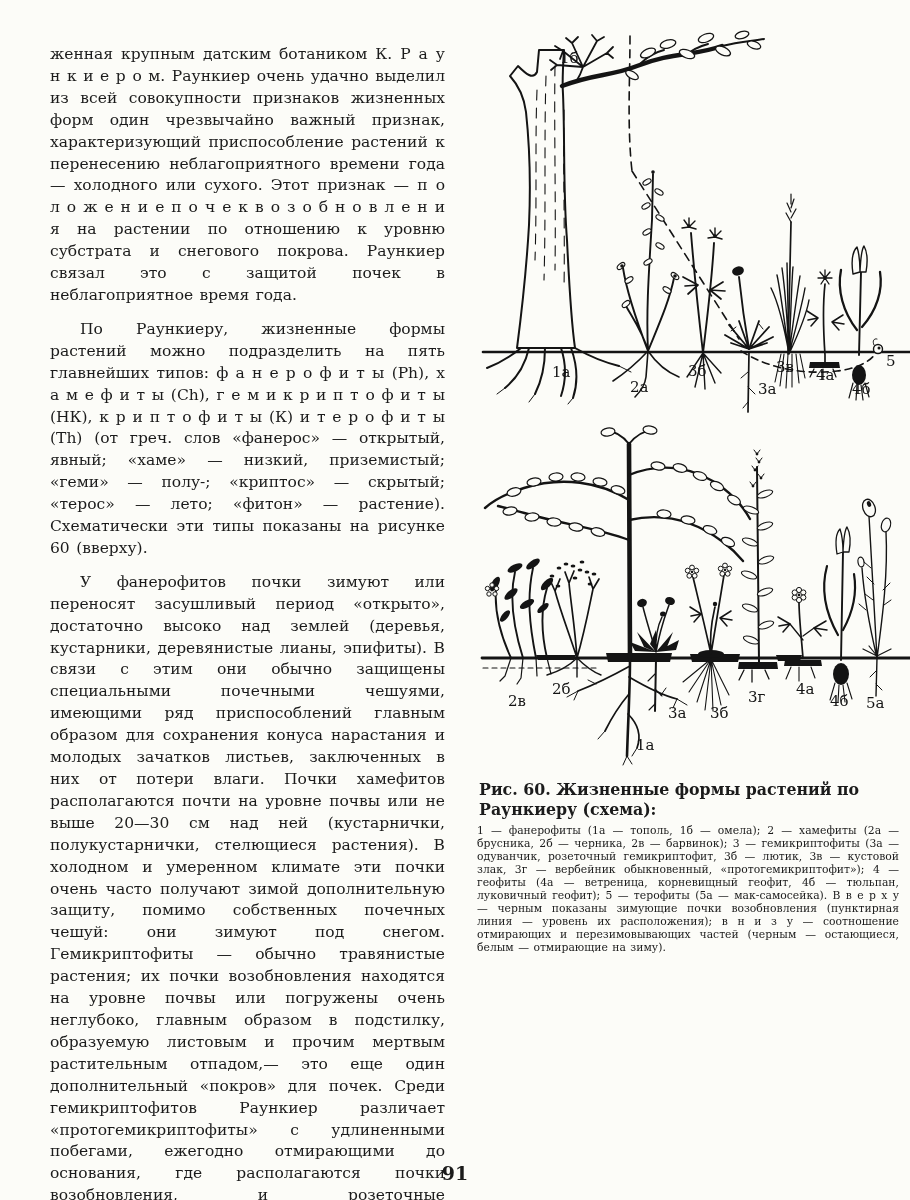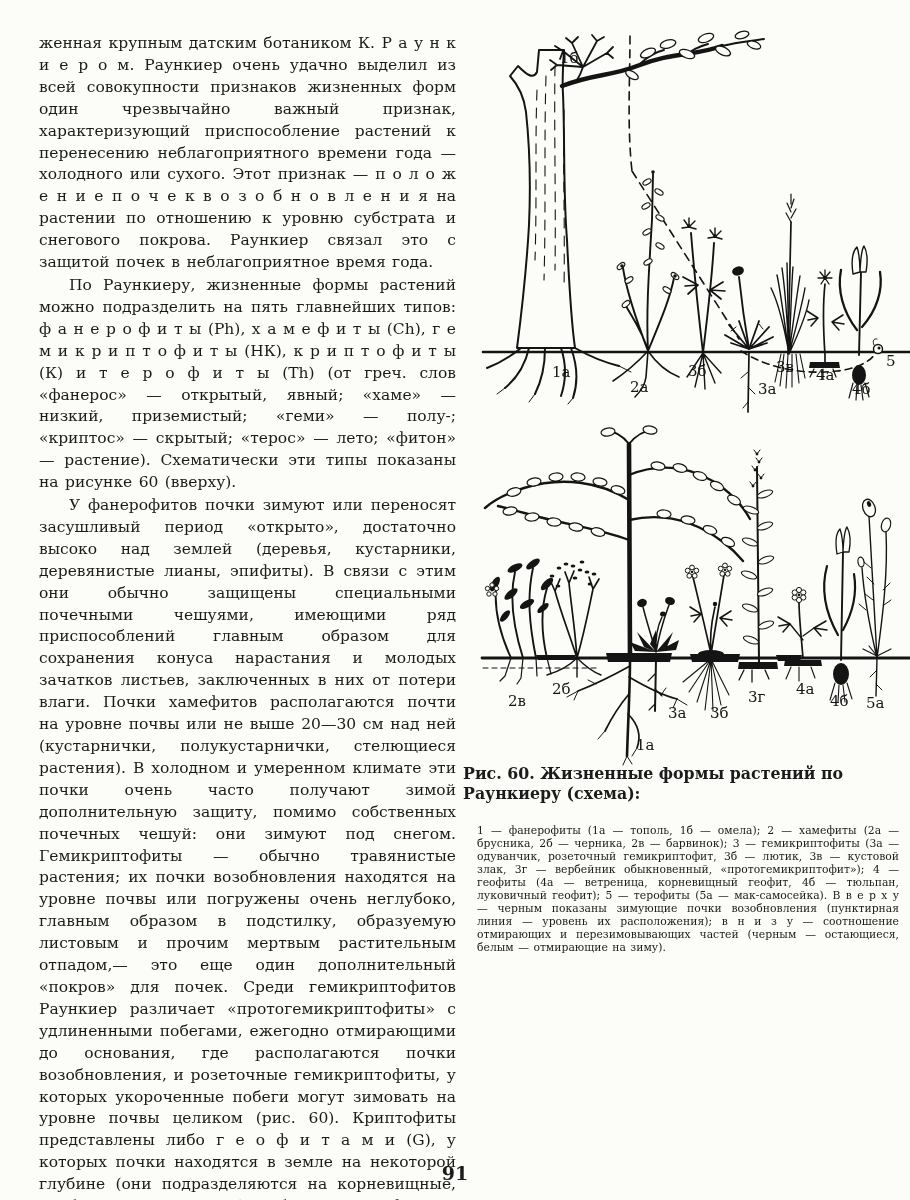--- a/index.html
+++ b/index.html
@@ -5,28 +5,28 @@
   html,body{margin:0;padding:0;}
   body{
     width:910px;height:1200px;position:relative;overflow:hidden;
     background:#fcfcf8;color:#1b1b1b;
     font-family:"DejaVu Serif","Liberation Serif",serif;
   }
   .page{position:absolute;inset:0;}
   .col-left{position:absolute;left:38px;top:32px;width:419px;}
   .col-right{position:absolute;left:461px;top:976px;width:426px;}
   .body-par{
-    margin:1px;font-size:15.5px;line-height:21.9px;text-align:justify;
+    margin:12px;font-size:15.5px;line-height:21.9px;text-align:justify;
     text-indent:30px;word-spacing:1.5px;
   }
   .body-par.no-indent{text-indent:0;}
   .figure{position:absolute;left:480px;top:20px;width:434px;}
   .figure svg{display:block;}
   .caption{
-    position:absolute;left:463px;top:764px;width:422px;margin:0;
+    position:absolute;left:463px;top:764px;width:422px;margin:16px;
     font-size:15.8px;line-height:20px;font-weight:bold;text-align:left;
   }
   .legend{
     position:absolute;left:463px;top:810px;width:422px;margin:14px;
     font-size:10.8px;line-height:13px;text-align:justify;word-spacing:1px;
   }
   .page-number{
     position:absolute;left:0;top:1162px;width:910px;text-align:center;
     font-size:19px;font-weight:bold;
   }

